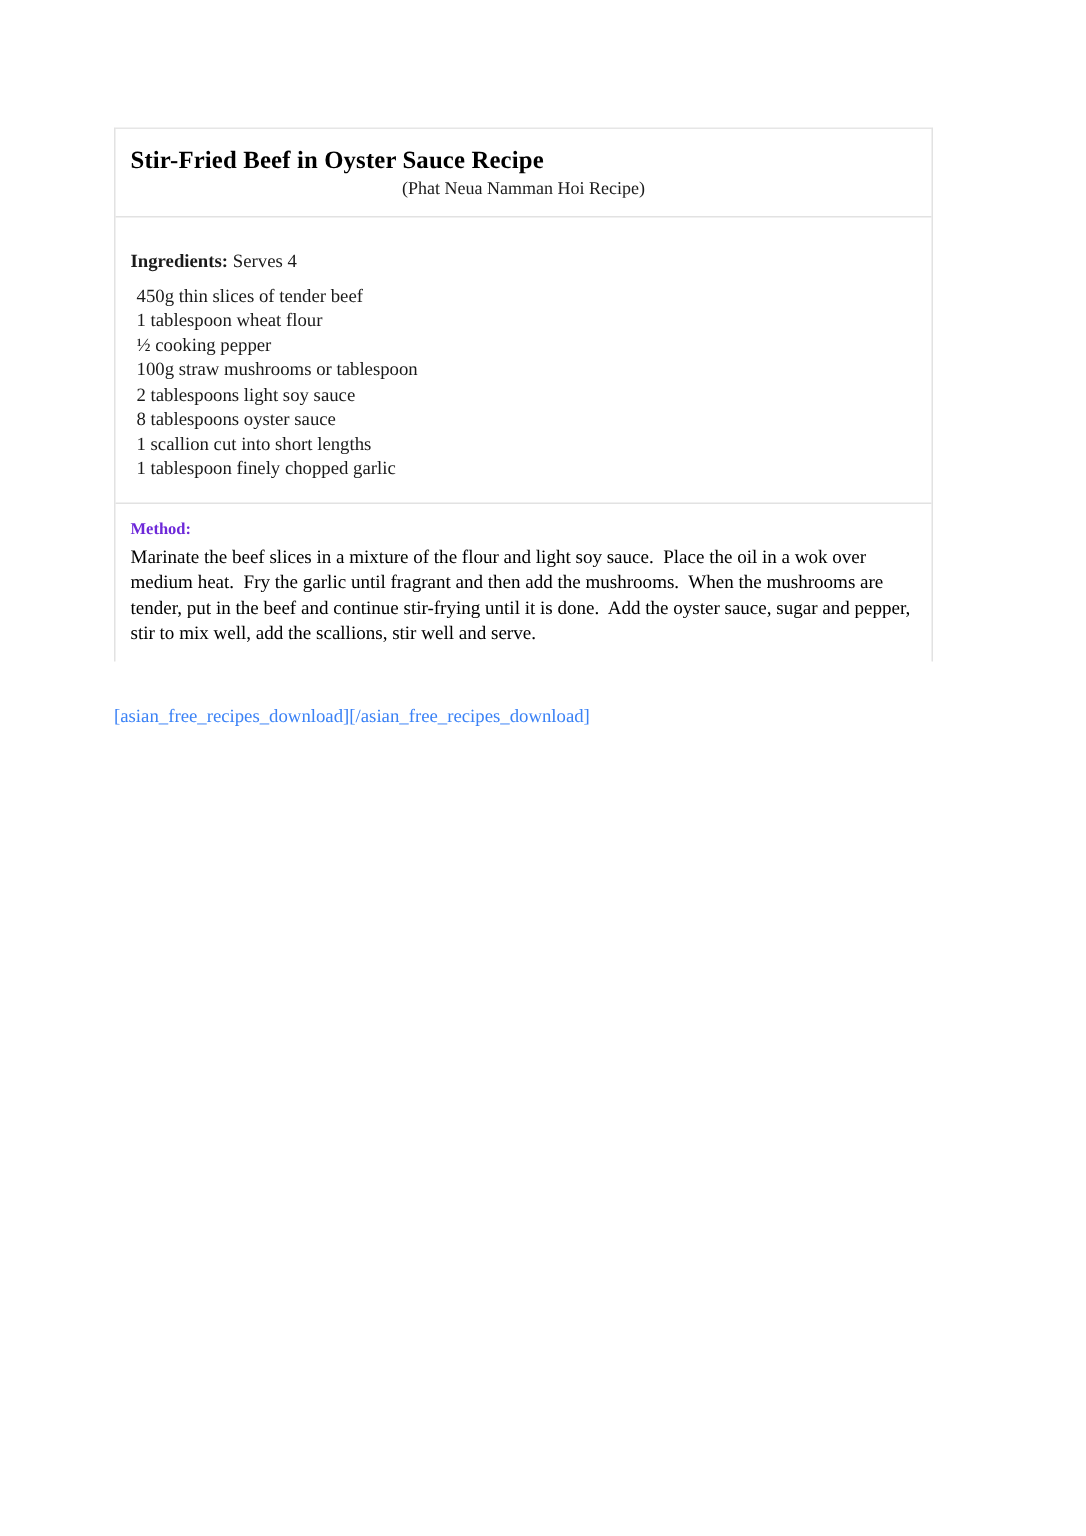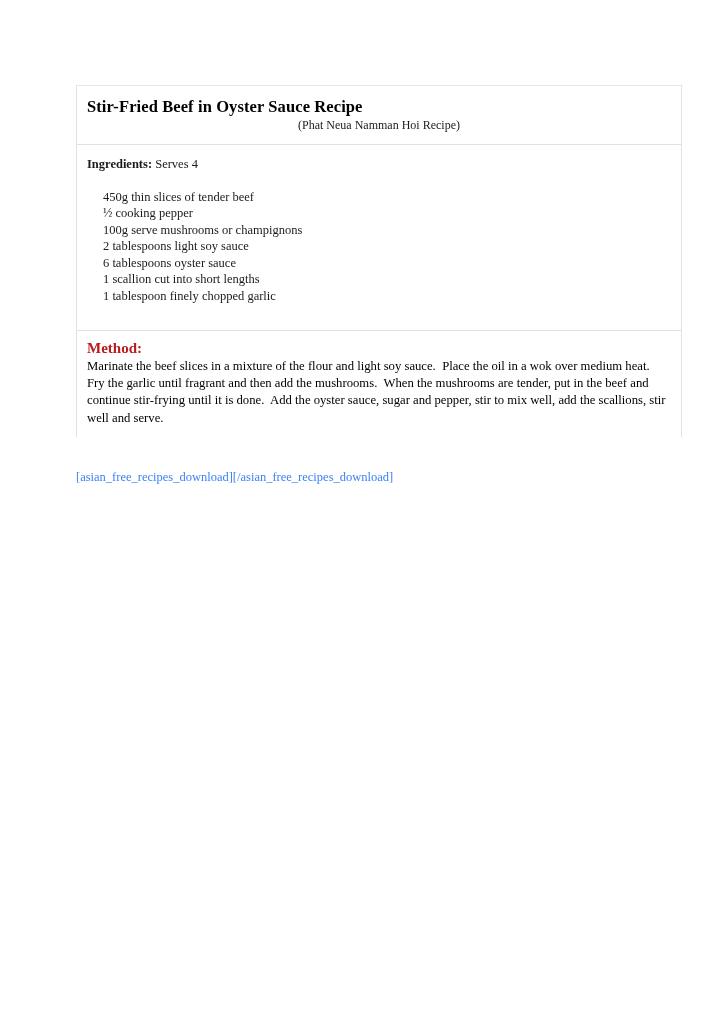--- a/index.html
+++ b/index.html
@@ -13,21 +13,21 @@
     position: relative;
     font-family: "Liberation Serif", "DejaVu Serif", serif;
     color: #1a1a1a;
     overflow: hidden;
   }
 
   .recipe-card {
     position: absolute;
     left: 76px;
     top: 85px;
-    width: 606px;
+    width: 546px;
     border-left: 1px solid #e2e2e2;
     border-right: 1px solid #e2e2e2;
     border-top: 1px solid #e6e6e6;
     box-sizing: border-box;
   }
 
   .section {
     padding: 9px 10px 10px 10px;
     box-sizing: border-box;
   }
@@ -47,44 +47,44 @@
     font-size: 12px;
     line-height: 15px;
     margin: 1px 0 1px 0;
     color: #1a1a1a;
     text-align: center;
   }
 
   .serves-line {
     font-size: 12.5px;
     line-height: 16.5px;
-    margin: 2px 0 6px 0;
+    margin: 12px 0 6px 0;
   }
   .serves-line .lbl {
     font-weight: bold;
   }
 
   .ingredient-list {
     list-style: none;
-    margin: 16px;
+    margin: 4px;
     padding: 0;
   }
   .ingredient-list li {
     font-size: 12.5px;
     line-height: 16.5px;
     margin: 0;
     padding: 0;
   }
 
   .method-heading {
-    font-size: 15px;
+    font-size: 11px;
     font-weight: bold;
     line-height: 17px;
     margin: 0 0 1px 0;
-    color: #b91c1c;
+    color: #6d28d9;
   }
   .method-body {
     font-size: 12.7px;
     line-height: 17.2px;
     margin: 0;
     white-space: pre-wrap;
     color: #000000;
   }
 
   .shortcode-footer {
@@ -107,24 +107,25 @@
     <div class="recipe-subtitle">(Phat Neua Namman Hoi Recipe)</div>
   </div>
 
   <div class="section rule-top">
     <div class="serves-line">
       <span class="lbl">Ingredients:</span>
       <span>Serves 4</span>
     </div>
     <ul class="ingredient-list">
       <li>450g thin slices of tender beef</li>
+      <li>1 tablespoon wheat flour</li>
       <li>½ cooking pepper</li>
-      <li>100g serve mushrooms or champignons</li>
+      <li>100g straw mushrooms or tablespoon</li>
       <li>2 tablespoons light soy sauce</li>
-      <li>6 tablespoons oyster sauce</li>
+      <li>8 tablespoons oyster sauce</li>
       <li>1 scallion cut into short lengths</li>
       <li>1 tablespoon finely chopped garlic</li>
     </ul>
   </div>
 
   <div class="section rule-top">
     <div class="method-heading">Method:</div>
     <p class="method-body">Marinate the beef slices in a mixture of the flour and light soy sauce.  Place the oil in a wok over medium heat.  Fry the garlic until fragrant and then add the mushrooms.  When the mushrooms are tender, put in the beef and continue stir-frying until it is done.  Add the oyster sauce, sugar and pepper, stir to mix well, add the scallions, stir well and serve.</p>
   </div>
 

